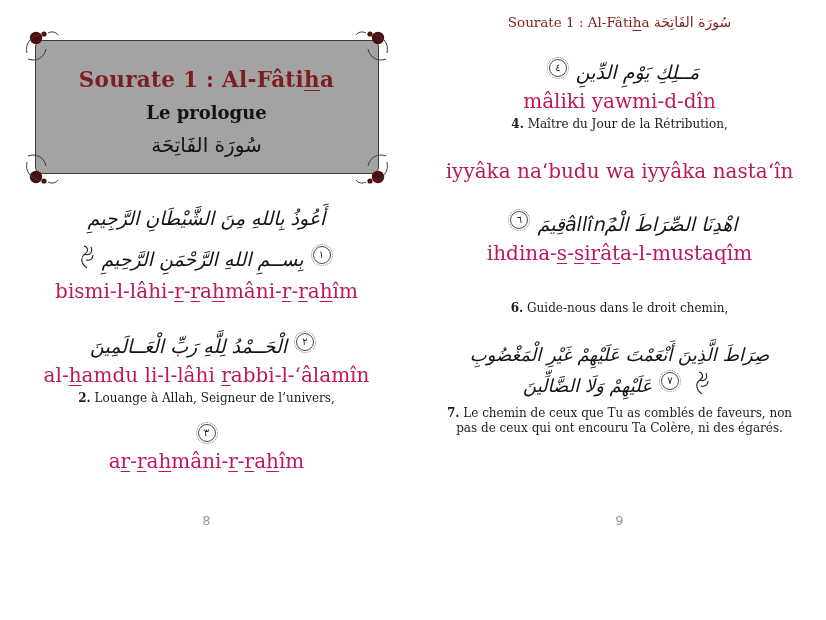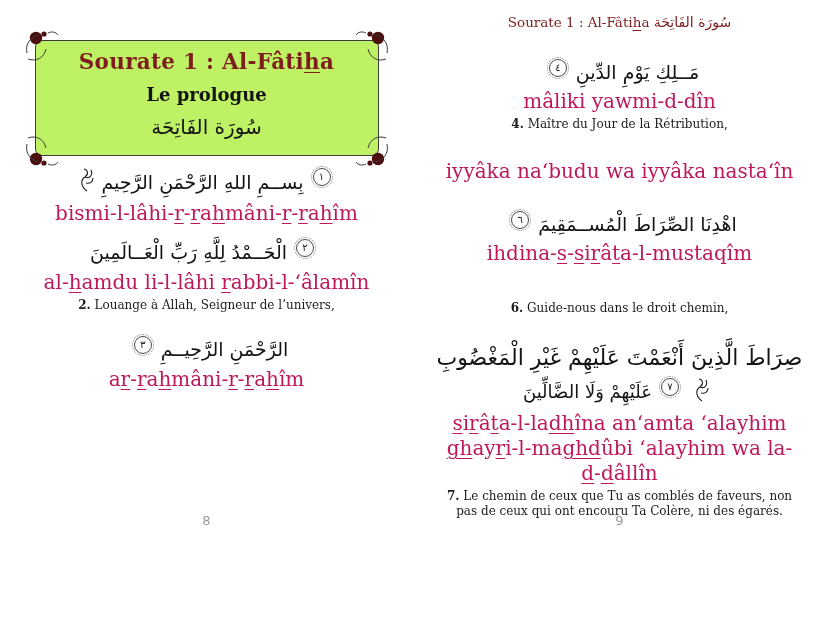--- a/index.html
+++ b/index.html
@@ -7,42 +7,42 @@
     width:826px;height:620px;background:#fff;position:relative;overflow:hidden;
     font-family:"DejaVu Serif","Liberation Serif",serif;color:#1c1c1c;display:flex;
   }
   .page{width:413px;height:536px;box-sizing:border-box;text-align:center;position:relative;}
   .page-left{padding-top:40px;}
   .page-right{padding-top:8px;}
 
   
   .header-box{
     width:344px;margin:0 auto;position:relative;border:1.3px solid #3c3c3c;border-radius:7px;
-    padding:6px 8px 10px 8px;box-sizing:border-box;background:#bef264;
+    padding:24px 8px 10px 8px;box-sizing:border-box;background:#a3a3a3;
   }
   .corner{position:absolute;width:38px;height:38px;pointer-events:none;}
   .corner.tl{top:-12px;left:-13px;}
   .corner.tr{top:-12px;right:-13px;transform:scaleX(-1);}
   .corner.bl{bottom:-13px;left:-13px;transform:scaleY(-1);}
   .corner.br{bottom:-13px;right:-13px;transform:scale(-1,-1);}
   .box-title{font-size:21.5px;font-weight:bold;color:#7d1d1d;letter-spacing:.3px;margin:2px 0 10px 0;}
   .box-subtitle{font-size:18px;font-weight:bold;color:#141414;margin:0 0 10px 0;}
   .arabic{font-family:"DejaVu Sans","Liberation Sans",sans-serif;color:#141414;}
   .box-arabic{font-size:20px;padding-bottom:6px;}
 
   
   .running-header{font-size:13.5px;color:#7d1d1d;margin:6px 0 2px 0;}
   .running-header .arabic{color:#7d1d1d;font-size:14px;}
 
   
   .arabic-line{
     display:flex;align-items:center;justify-content:center;direction:ltr;
     font-size:19px;line-height:1.55;margin:0 10px;
   }
-  .arabic-line .arabic{unicode-bidi:isolate;}
+  .arabic-line .arabic{unicode-bidi:isolate;font-style:italic;}
   .roundel{
     display:inline-flex;align-items:center;justify-content:center;flex:0 0 auto;
     width:16px;height:16px;border:1px solid #4a4a4a;border-radius:50%;
     outline:1px dotted #8a8a8a;outline-offset:1.5px;
     font-family:"DejaVu Sans","Liberation Sans",sans-serif;font-size:10px;color:#222;
     position:relative;top:-5px;margin:0 9px;background:#fff;
   }
   .flourish{display:inline-block;margin:0 4px;position:relative;top:2px;}
   .translit{color:#be185d;font-size:20px;line-height:1.25;margin:2px auto 2px auto;max-width:378px;}
   .translit u,.box-title u,.running-header u{text-decoration-thickness:1px;text-underline-offset:2.5px;}
@@ -89,50 +89,52 @@
           <circle cx="13" cy="9" r="6.2" fill="#4b0f0f"></circle>
           <circle cx="21" cy="5" r="2.6" fill="#4b0f0f"></circle>
           <path d="M4,24 C2,15 7,8 16,6 M5,30 C13,33 21,29 23,20 M25,4 C29,2 33,3 35,6" stroke="#3a3a3a" fill="none" stroke-width="1"></path>
         </svg>
       </span>
       <div class="box-title">Sourate 1 : Al-Fâti<u>h</u>a</div>
       <div class="box-subtitle">Le prologue</div>
       <div class="arabic box-arabic" dir="rtl">سُورَة الفَاتِحَة</div>
     </div>
 
+    <div class="arabic-line mt-isti">
+      <span class="arabic" dir="rtl">أَعُوذُ بِاللهِ مِنَ الشَّيْطَانِ الرَّجِيمِ</span>
+    </div>
 
     <div class="vblock">
       <div class="arabic-line mt-bismillah">
         <span class="flourish">
           <svg width="20" height="26" viewBox="0 0 20 26">
             <path d="M10,24 C4,20 3,13 8,10 C12,7 11,3 7,2 M8,10 C13,12 16,8 14,3 M9,16 C13,17 16,15 16,11" stroke="#222" fill="none" stroke-width="1.1"></path>
           </svg>
         </span>
         <span class="arabic" dir="rtl">بِســمِ اللهِ الرَّحْمَنِ الرَّحِيمِ</span>
         <span class="roundel">١</span>
       </div>
       <div class="translit">bismi-l-lâhi-<u>r</u>-<u>r</u>a<u>h</u>mâni-<u>r</u>-<u>r</u>a<u>h</u>îm</div>
     </div>
 
-    <div class="vblock" style="margin-top:12px;text-align:center;">
+    <div class="vblock" style="margin-top:28px;text-align:center;">
       <div class="arabic-line">
         <span class="arabic" dir="rtl">الْحَــمْدُ لِلَّهِ رَبِّ الْعَــالَمِينَ</span>
         <span class="roundel">٢</span>
       </div>
       <div class="translit">al-<u>h</u>amdu li-l-lâhi <u>r</u>abbi-l-‘âlamîn</div>
       <div class="french" style="max-width:290px;">
         <span class="v-num">2.</span>
         <span>Louange à Allah, Seigneur de l’univers,</span>
       </div>
     </div>
 
     <div class="vblock" style="margin-top:22px;">
       <div class="arabic-line">
         <span class="roundel">٣</span>
-        <span class="arabic" dir="rtl">الرَّحْمَنِ الرَّحِيــمِ</span>
       </div>
       <div class="translit">a<u>r</u>-<u>r</u>a<u>h</u>mâni-<u>r</u>-<u>r</u>a<u>h</u>îm</div>
     </div>
 
     <div class="page-number">8</div>
   </div>
 
   <div class="page page-right">
 
     <div class="running-header">
@@ -152,43 +154,42 @@
       </div>
     </div>
 
     <div class="vblock" style="margin-top:26px;">
       <div class="translit">iyyâka na‘budu wa iyyâka nasta‘în</div>
     </div>
 
     <div class="vblock" style="margin-top:26px;">
       <div class="arabic-line">
         <span class="roundel">٦</span>
-        <span class="arabic" dir="rtl">اهْدِنَا الصِّرَاطَ الْمُســمَقِيمَ</span>
+        <span class="arabic" dir="rtl">اهْدِنَا الصِّرَاطَ الْمُâllînَقِيمَ</span>
       </div>
       <div class="translit">ihdina-<u>s</u>-<u>s</u>i<u>r</u>â<u>t</u>a-l-mustaqîm</div>
       <div class="french" style="max-width:360px;margin-top:35px;">
         <span class="v-num">6.</span>
         <span>Guide-nous dans le droit chemin,</span>
       </div>
     </div>
 
     <div class="vblock" style="margin-top:24px;">
       <div class="arabic-line">
-        <span class="arabic" dir="rtl" style="font-size:22px;">صِرَاطَ الَّذِينَ أَنْعَمْتَ عَلَيْهِمْ غَيْرِ الْمَغْضُوبِ</span>
+        <span class="arabic" dir="rtl" style="font-size:18px;">صِرَاطَ الَّذِينَ أَنْعَمْتَ عَلَيْهِمْ غَيْرِ الْمَغْضُوبِ</span>
       </div>
       <div class="arabic-line">
         <span class="arabic" dir="rtl" style="font-size:18px;">عَلَيْهِمْ وَلَا الضَّالِّينَ</span>
         <span class="roundel">٧</span>
         <span class="flourish">
           <svg width="20" height="26" viewBox="0 0 20 26">
             <path d="M10,24 C4,20 3,13 8,10 C12,7 11,3 7,2 M8,10 C13,12 16,8 14,3 M9,16 C13,17 16,15 16,11" stroke="#222" fill="none" stroke-width="1.1"></path>
           </svg>
         </span>
       </div>
-      <div class="translit" style="max-width:356px;"><u>s</u>i<u>r</u>â<u>t</u>a-l-la<u>dh</u>îna an‘amta ‘alayhim <u>gh</u>ay<u>r</u>i-l-ma<u>ghd</u>ûbi ‘alayhim wa la-<u>d</u>-<u>d</u>âllîn</div>
       <div class="french" style="max-width:370px;">
         <span class="v-num">7.</span>
         <span>Le chemin de ceux que Tu as comblés de faveurs, non pas de ceux qui ont encouru Ta Colère, ni des égarés.</span>
       </div>
     </div>
 
     <div class="page-number">9</div>
   </div>
 </div>
 

